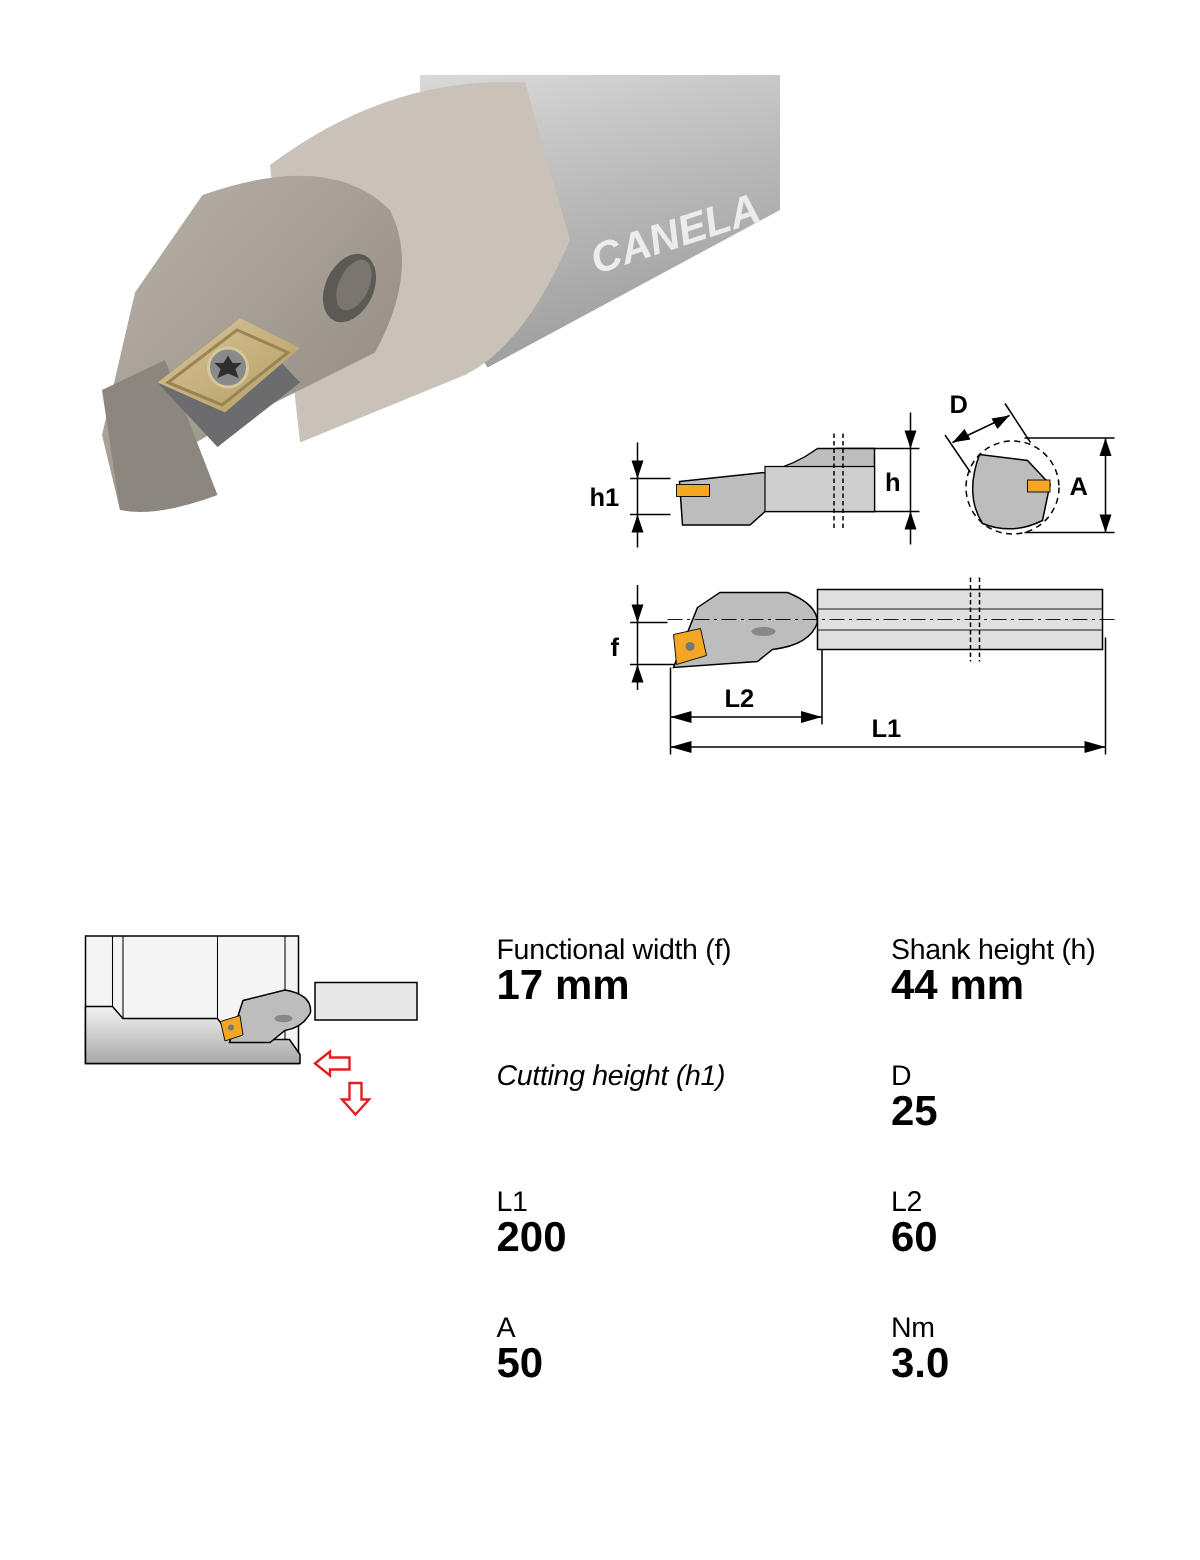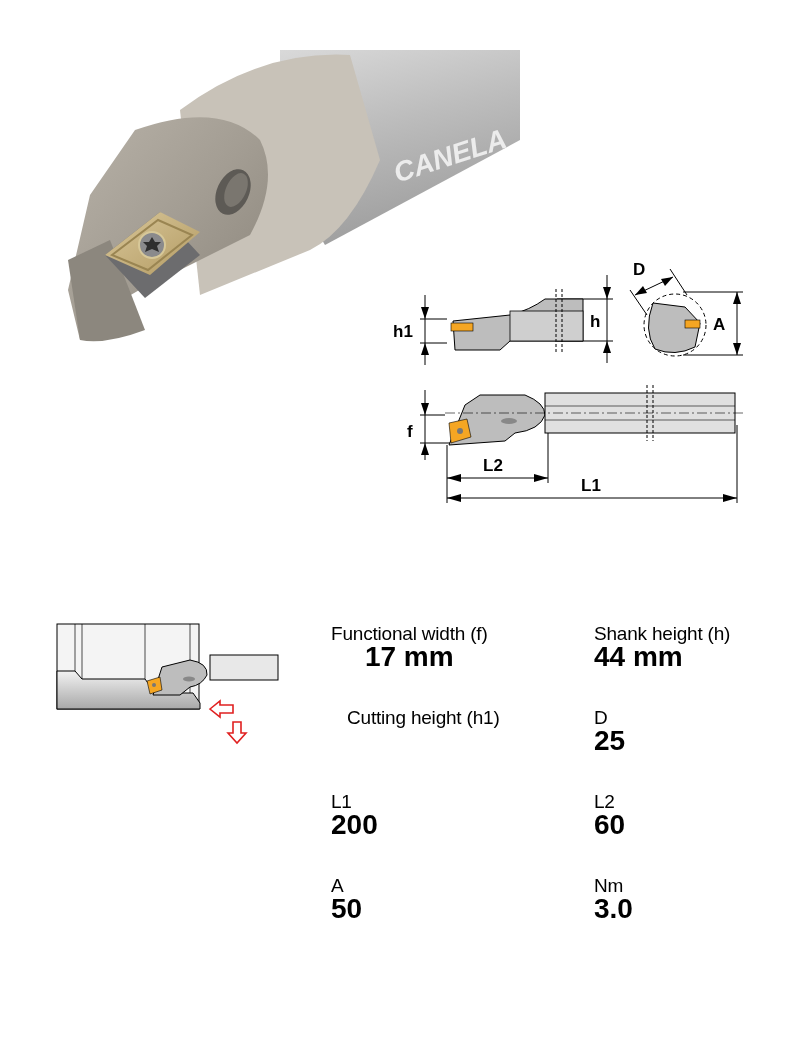--- a/index.html
+++ b/index.html
@@ -152,29 +152,29 @@
     <path d="M112 52 L140 45 Q158 48 157 60 Q152 70 140 72 L130 80 L103 80 Z" fill="#bdbdbd" stroke="#000"></path>
     <path d="M97 66 L110 62 L112 75 L100 79 Z" fill="#f5a623" stroke="#000" stroke-width="0.6"></path>
     <circle cx="104" cy="70" r="2" fill="#777"></circle>
     <ellipse cx="139" cy="64" rx="6" ry="2.5" fill="#888"></ellipse>
 
     <path d="M160 94 L170 86 L170 90 L183 90 L183 98 L170 98 L170 102 Z" fill="#fff" stroke="#e02020" stroke-width="1.6"></path>
     <path d="M183 107 L191 107 L191 118 L196 118 L187 128 L178 118 L183 118 Z" fill="#fff" stroke="#e02020" stroke-width="1.6"></path>
   </svg>
 </div>
 
-<div class="spec" style="left:331px; top:623px;text-align:center;">
+<div class="spec" style="left:331px; top:623px;">
   <div class="spec-label">Functional width (f)</div>
   <div class="spec-value">17 mm</div>
 </div>
 <div class="spec" style="left:594px; top:623px;">
   <div class="spec-label">Shank height (h)</div>
   <div class="spec-value">44 mm</div>
 </div>
-<div class="spec" style="left:347px; top:707px;">
+<div class="spec" style="left:331px; top:707px;font-style:italic;">
   <div class="spec-label">Cutting height (h1)</div>
 </div>
 <div class="spec" style="left:594px; top:707px;">
   <div class="spec-label">D</div>
   <div class="spec-value">25</div>
 </div>
 <div class="spec" style="left:331px; top:791px;">
   <div class="spec-label">L1</div>
   <div class="spec-value">200</div>
 </div>

